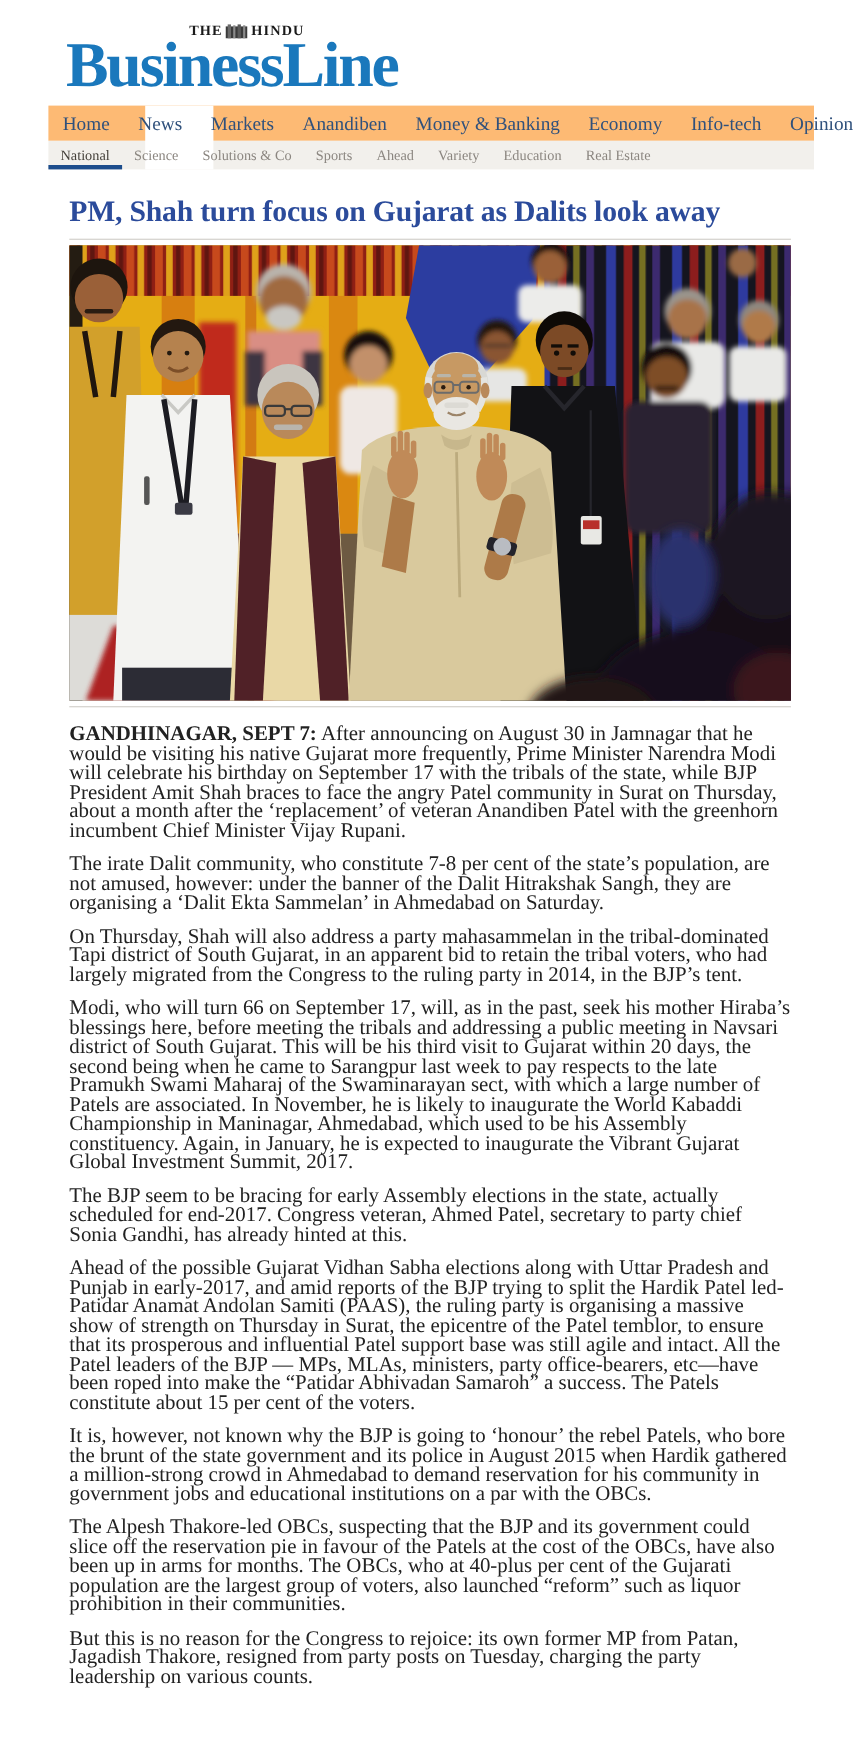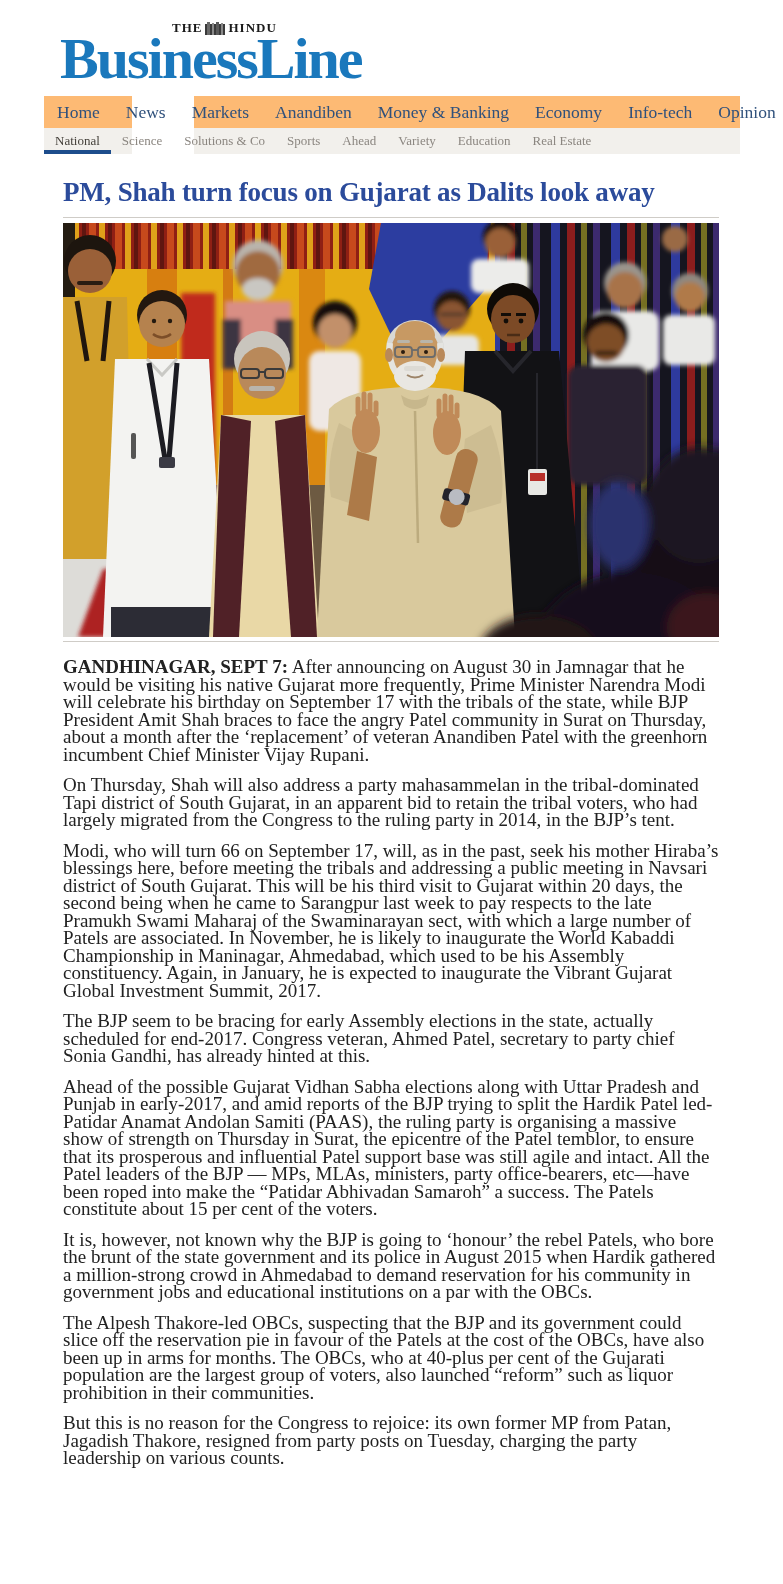--- a/index.html
+++ b/index.html
@@ -250,20 +250,21 @@
           <ellipse cx="476" cy="430" rx="60" ry="38" fill="#241218"></ellipse>
           <ellipse cx="644" cy="404" rx="40" ry="34" fill="#3a161c"></ellipse>
         </g>
       </svg>
     </figure>
 
     <hr>
 
     <div class="body-text">
         <p><span class="b">GANDHINAGAR, SEPT 7:</span><span> After announcing on August 30 in Jamnagar that he would be visiting his native Gujarat more frequently, Prime Minister Narendra Modi will celebrate his birthday on September 17 with the tribals of the state, while BJP President Amit Shah braces to face the angry Patel community in Surat on Thursday, about a month after the ‘replacement’ of veteran Anandiben Patel with the greenhorn incumbent Chief Minister Vijay Rupani.</span></p>
+        <p><span>The irate Dalit community, who constitute 7-8 per cent of the state’s population, are not amused, however: under the banner of the Dalit Hitrakshak Sangh, they are organising a ‘Dalit Ekta Sammelan’ in Ahmedabad on Saturday.</span></p>
         <p><span>On Thursday, Shah will also address a party </span><span class="i">mahasammelan</span><span> in the tribal-dominated Tapi district of South Gujarat, in an apparent bid to retain the tribal voters, who had largely migrated from the Congress to the ruling party in 2014, in the BJP’s tent.</span></p>
         <p><span>Modi, who will turn 66 on September 17, will, as in the past, seek his mother Hiraba’s blessings here, before meeting the tribals and addressing a public meeting in Navsari district of South Gujarat. This will be his third visit to Gujarat within 20 days, the second being when he came to Sarangpur last week to pay respects to the late Pramukh Swami Maharaj of the Swaminarayan sect, with which a large number of Patels are associated. In November, he is likely to inaugurate the World Kabaddi Championship in Maninagar, Ahmedabad, which used to be his Assembly constituency. Again, in January, he is expected to inaugurate the Vibrant Gujarat Global Investment Summit, 2017.</span></p>
         <p><span>The BJP seem to be bracing for early Assembly elections in the state, actually scheduled for end-2017. Congress veteran, Ahmed Patel, secretary to party chief Sonia Gandhi, has already hinted at this.</span></p>
         <p><span>Ahead of the possible Gujarat Vidhan Sabha elections along with Uttar Pradesh and Punjab in early-2017, and amid reports of the BJP trying to split the Hardik Patel led-Patidar Anamat Andolan Samiti (PAAS), the ruling party is organising a massive show of strength on Thursday in Surat, the epicentre of the Patel temblor, to ensure that its prosperous and influential Patel support base was still agile and intact. All the Patel leaders of the BJP — MPs, MLAs, ministers, party office-bearers, etc—have been roped into make the “Patidar Abhivadan Samaroh” a success. The Patels constitute about 15 per cent of the voters.</span></p>
         <p><span>It is, however, not known why the BJP is going to ‘honour’ the rebel Patels, who bore the brunt of the state government and its police in August 2015 when Hardik gathered a million-strong crowd in Ahmedabad to demand reservation for his community in government jobs and educational institutions on a par with the OBCs.</span></p>
         <p><span>The Alpesh Thakore-led OBCs, suspecting that the BJP and its government could slice off the reservation pie in favour of the Patels at the cost of the OBCs, have also been up in arms for months. The OBCs, who at 40-plus per cent of the Gujarati population are the largest group of voters, also launched “reform” such as liquor prohibition in their communities.</span></p>
         <p><span>But this is no reason for the Congress to rejoice: its own former MP from Patan, Jagadish Thakore, resigned from party posts on Tuesday, charging the party leadership on various counts.</span></p>
       </div>
   </main>
 </div>

